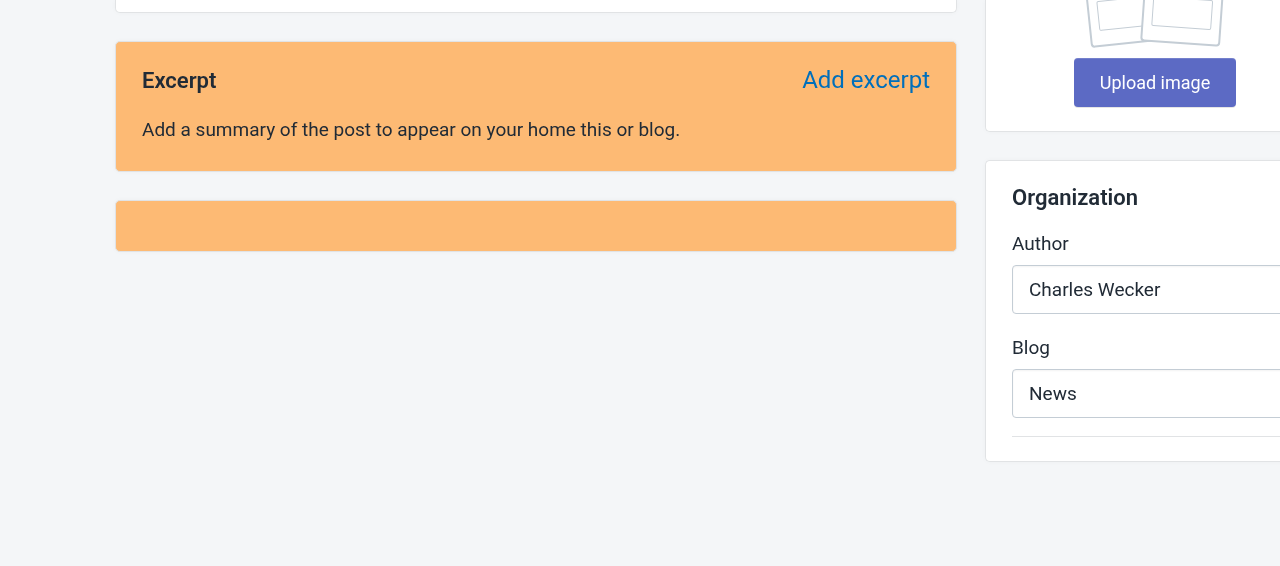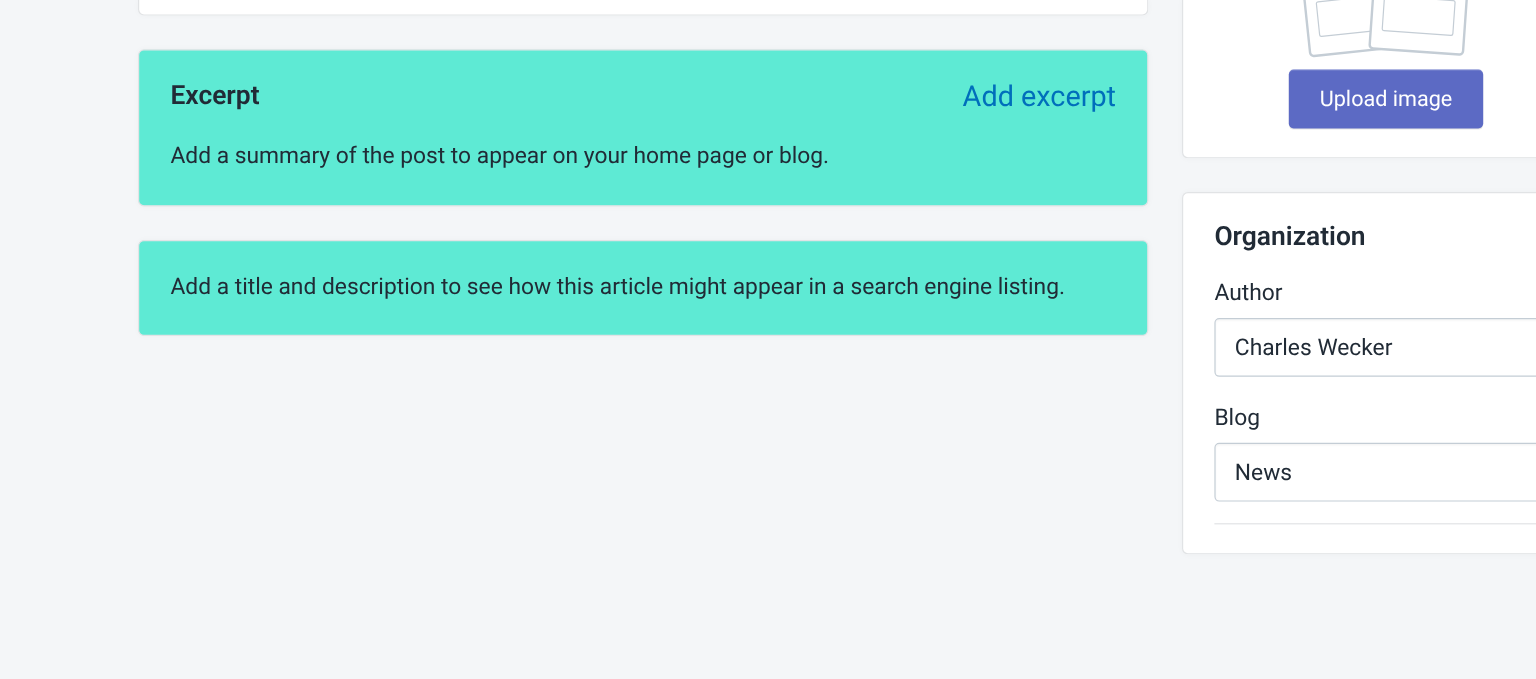--- a/index.html
+++ b/index.html
@@ -15,21 +15,21 @@
       overflow: hidden;
       position: relative;
     }
     .main-column {
       position: absolute;
       left: 115px;
       top: 0;
       width: 842px;
     }
     .card {
-      background: #5eead4;
+      background: #fdba74;
       border: 1px solid #e1e3e5;
       border-radius: 5px;
       box-shadow: 0 0 5px rgba(0,0,0,0.03);
       margin-bottom: 28px;
       padding: 24px 26px 26px 26px;
     }
     .card-top-fragment {
       background: #fff;
       border-left: 1px solid #e1e3e5;
       border-right: 1px solid #e1e3e5;
@@ -181,25 +181,24 @@
 <body>
 
 <div class="main-column">
   <div class="card-top-fragment"></div>
 
   <div class="card">
     <div class="card-header">
       <h2 class="card-title">Excerpt</h2>
       <button class="card-link">Add excerpt</button>
     </div>
-    <p class="card-description">Add a summary of the post to appear on your home page or blog.</p>
+    <p class="card-description">Add a summary of the post to appear on your home this or blog.</p>
   </div>
 
   <div class="card">
-    <p class="card-description">Add a title and description to see how this article might appear in a search engine listing.</p>
   </div>
 </div>
 
 <div class="side-column">
   <div class="side-card image-card">
     <div class="image-placeholder">
       <div class="photo-frame"></div>
       <div class="photo-frame photo-frame-2"></div>
     </div>
     <button class="upload-btn">Upload image</button>

